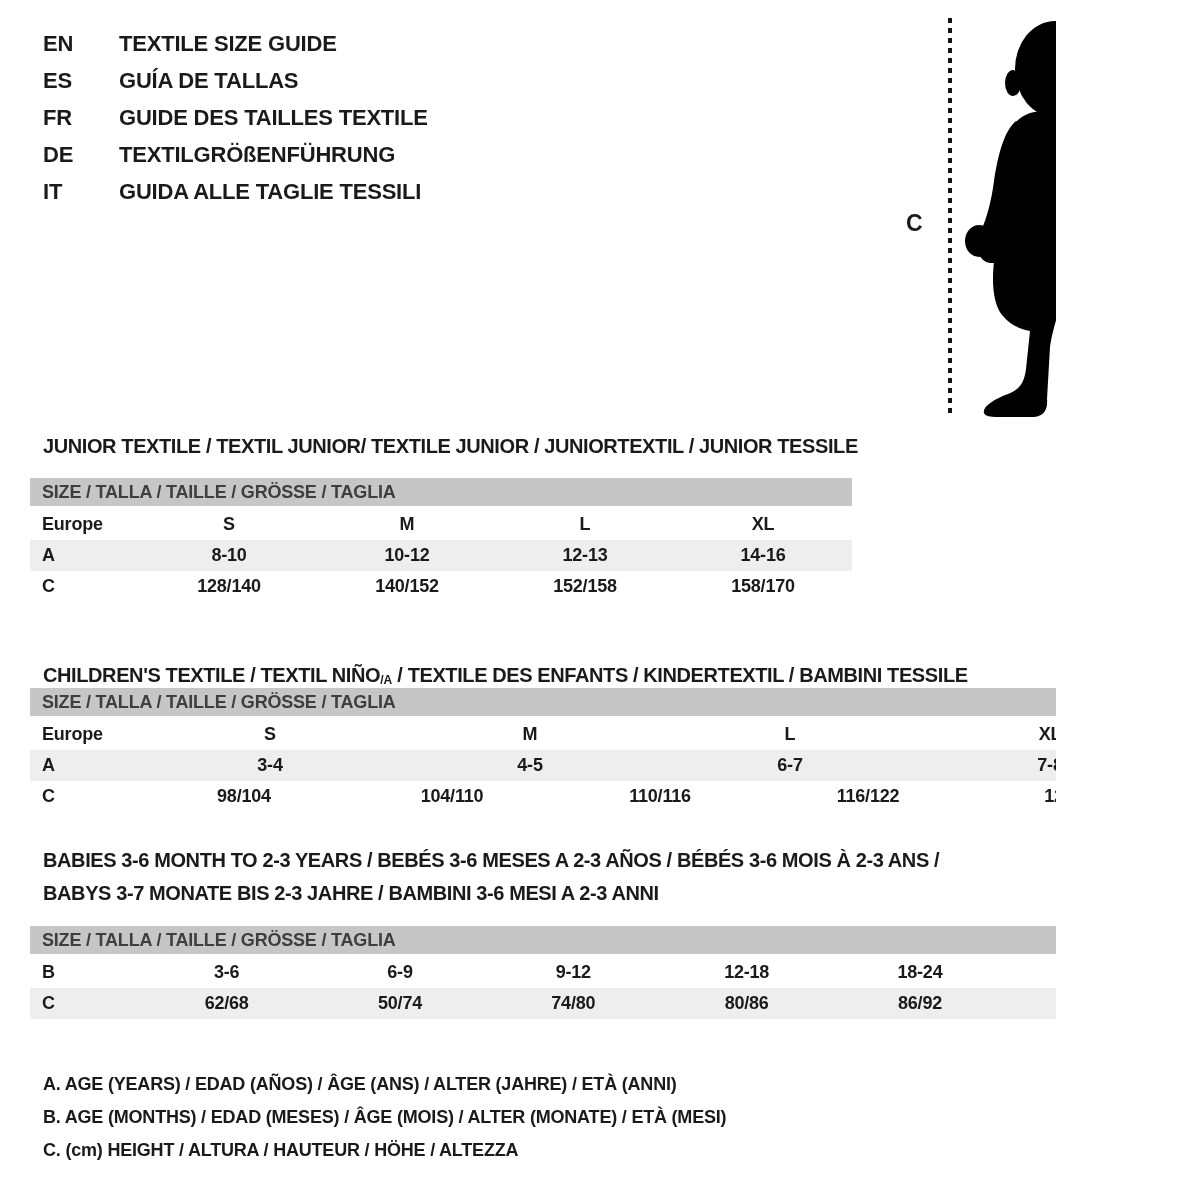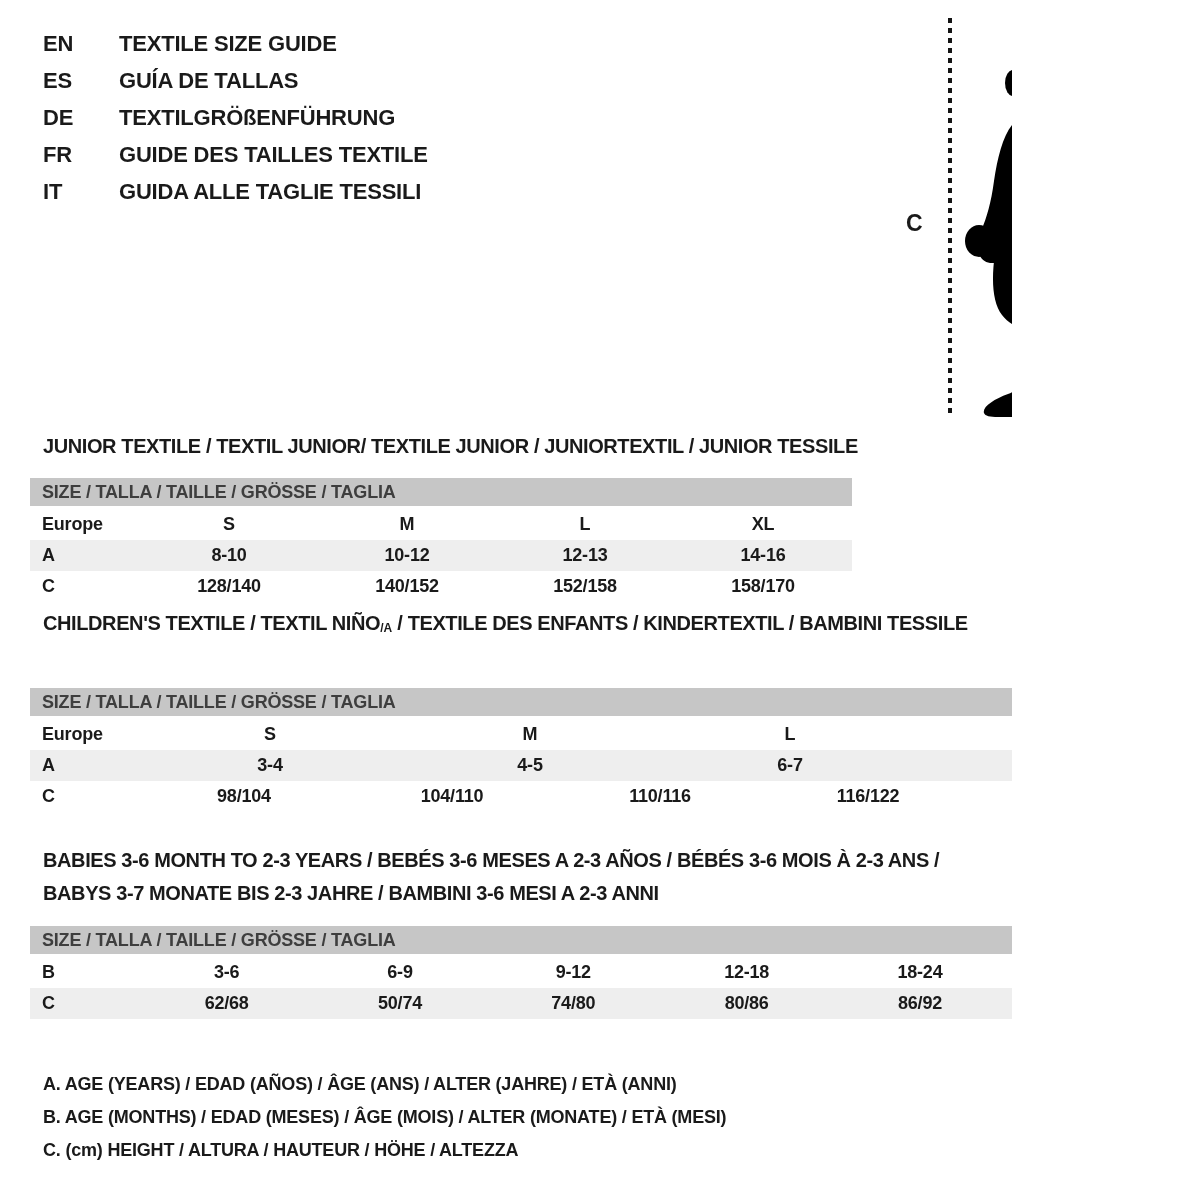--- a/index.html
+++ b/index.html
@@ -1,37 +1,38 @@
 <!DOCTYPE html>
 <html style="--table-header-bg: #c6c6c6; --table-header-text: #3e3e3e; --row-alt-bg: #eeeeee; --silhouette: #000000;"><head>
 <meta charset="utf-8">
 <style>
   html,body{margin:0;padding:0;background:#fff;}
   .page{
     position:relative;width:1012px;height:1200px;background:#fff;overflow:hidden;
     font-family:"Liberation Sans",sans-serif;font-weight:700;color:#1a1a1a;
     letter-spacing:-0.2px;
+    padding-left:44px;
   }
   
   .langs{position:absolute;left:43px;top:25px;font-size:22px;line-height:37px;}
   .lang-row{display:flex;}
   .lang-code{width:76px;}
   .lang-title{white-space:nowrap;}
   
   .dash-line{
     position:absolute;left:948px;top:18px;width:4px;height:397px;
     background:repeating-linear-gradient(to bottom,#141414 0 5px,transparent 5px 10px);
   }
   .c-label{position:absolute;left:906px;top:210px;font-size:23px;}
   .toddler{position:absolute;left:960px;top:16px;width:180px;height:402px;}
   .toddler path,.toddler ellipse{fill:var(--silhouette,#000);}
   
   .sec-title{position:absolute;left:43px;font-size:20px;letter-spacing:-0.4px;white-space:nowrap;}
   #junior-title{top:435px;}
-  #children-title{top:612px;}
+  #children-title{top:664px;}
   #babies-title{top:844px;line-height:33px;}
   .title-sub{font-size:12px;vertical-align:-2px;letter-spacing:0;}
   
   .table{position:absolute;left:30px;font-size:18px;}
   .thead{
     height:28px;line-height:28px;padding-left:12px;margin-bottom:3px;
     background:var(--table-header-bg,#c6c6c6);color:var(--table-header-text,#3e3e3e);
   }
   .trow{display:flex;height:31px;line-height:31px;}
   .trow.alt{background:var(--row-alt-bg,#eeeeee);}
@@ -52,26 +53,26 @@
   <div class="langs">
     <div class="lang-row">
       <span class="lang-code">EN</span>
       <span class="lang-title">TEXTILE SIZE GUIDE</span>
     </div>
     <div class="lang-row">
       <span class="lang-code">ES</span>
       <span class="lang-title">GUÍA DE TALLAS</span>
     </div>
     <div class="lang-row">
+      <span class="lang-code">FR</span>
+      <span class="lang-title">GUIDE DES TAILLES TEXTILE</span>
+    </div>
+    <div class="lang-row">
       <span class="lang-code">DE</span>
       <span class="lang-title">TEXTILGRÖßENFÜHRUNG</span>
-    </div>
-    <div class="lang-row">
-      <span class="lang-code">FR</span>
-      <span class="lang-title">GUIDE DES TAILLES TEXTILE</span>
     </div>
     <div class="lang-row">
       <span class="lang-code">IT</span>
       <span class="lang-title">GUIDA ALLE TAGLIE TESSILI</span>
     </div>
   </div>
 
   <span class="c-label">C</span>
   <div class="dash-line"></div>
   <svg class="toddler" viewBox="0 0 180 400" aria-hidden="true">

